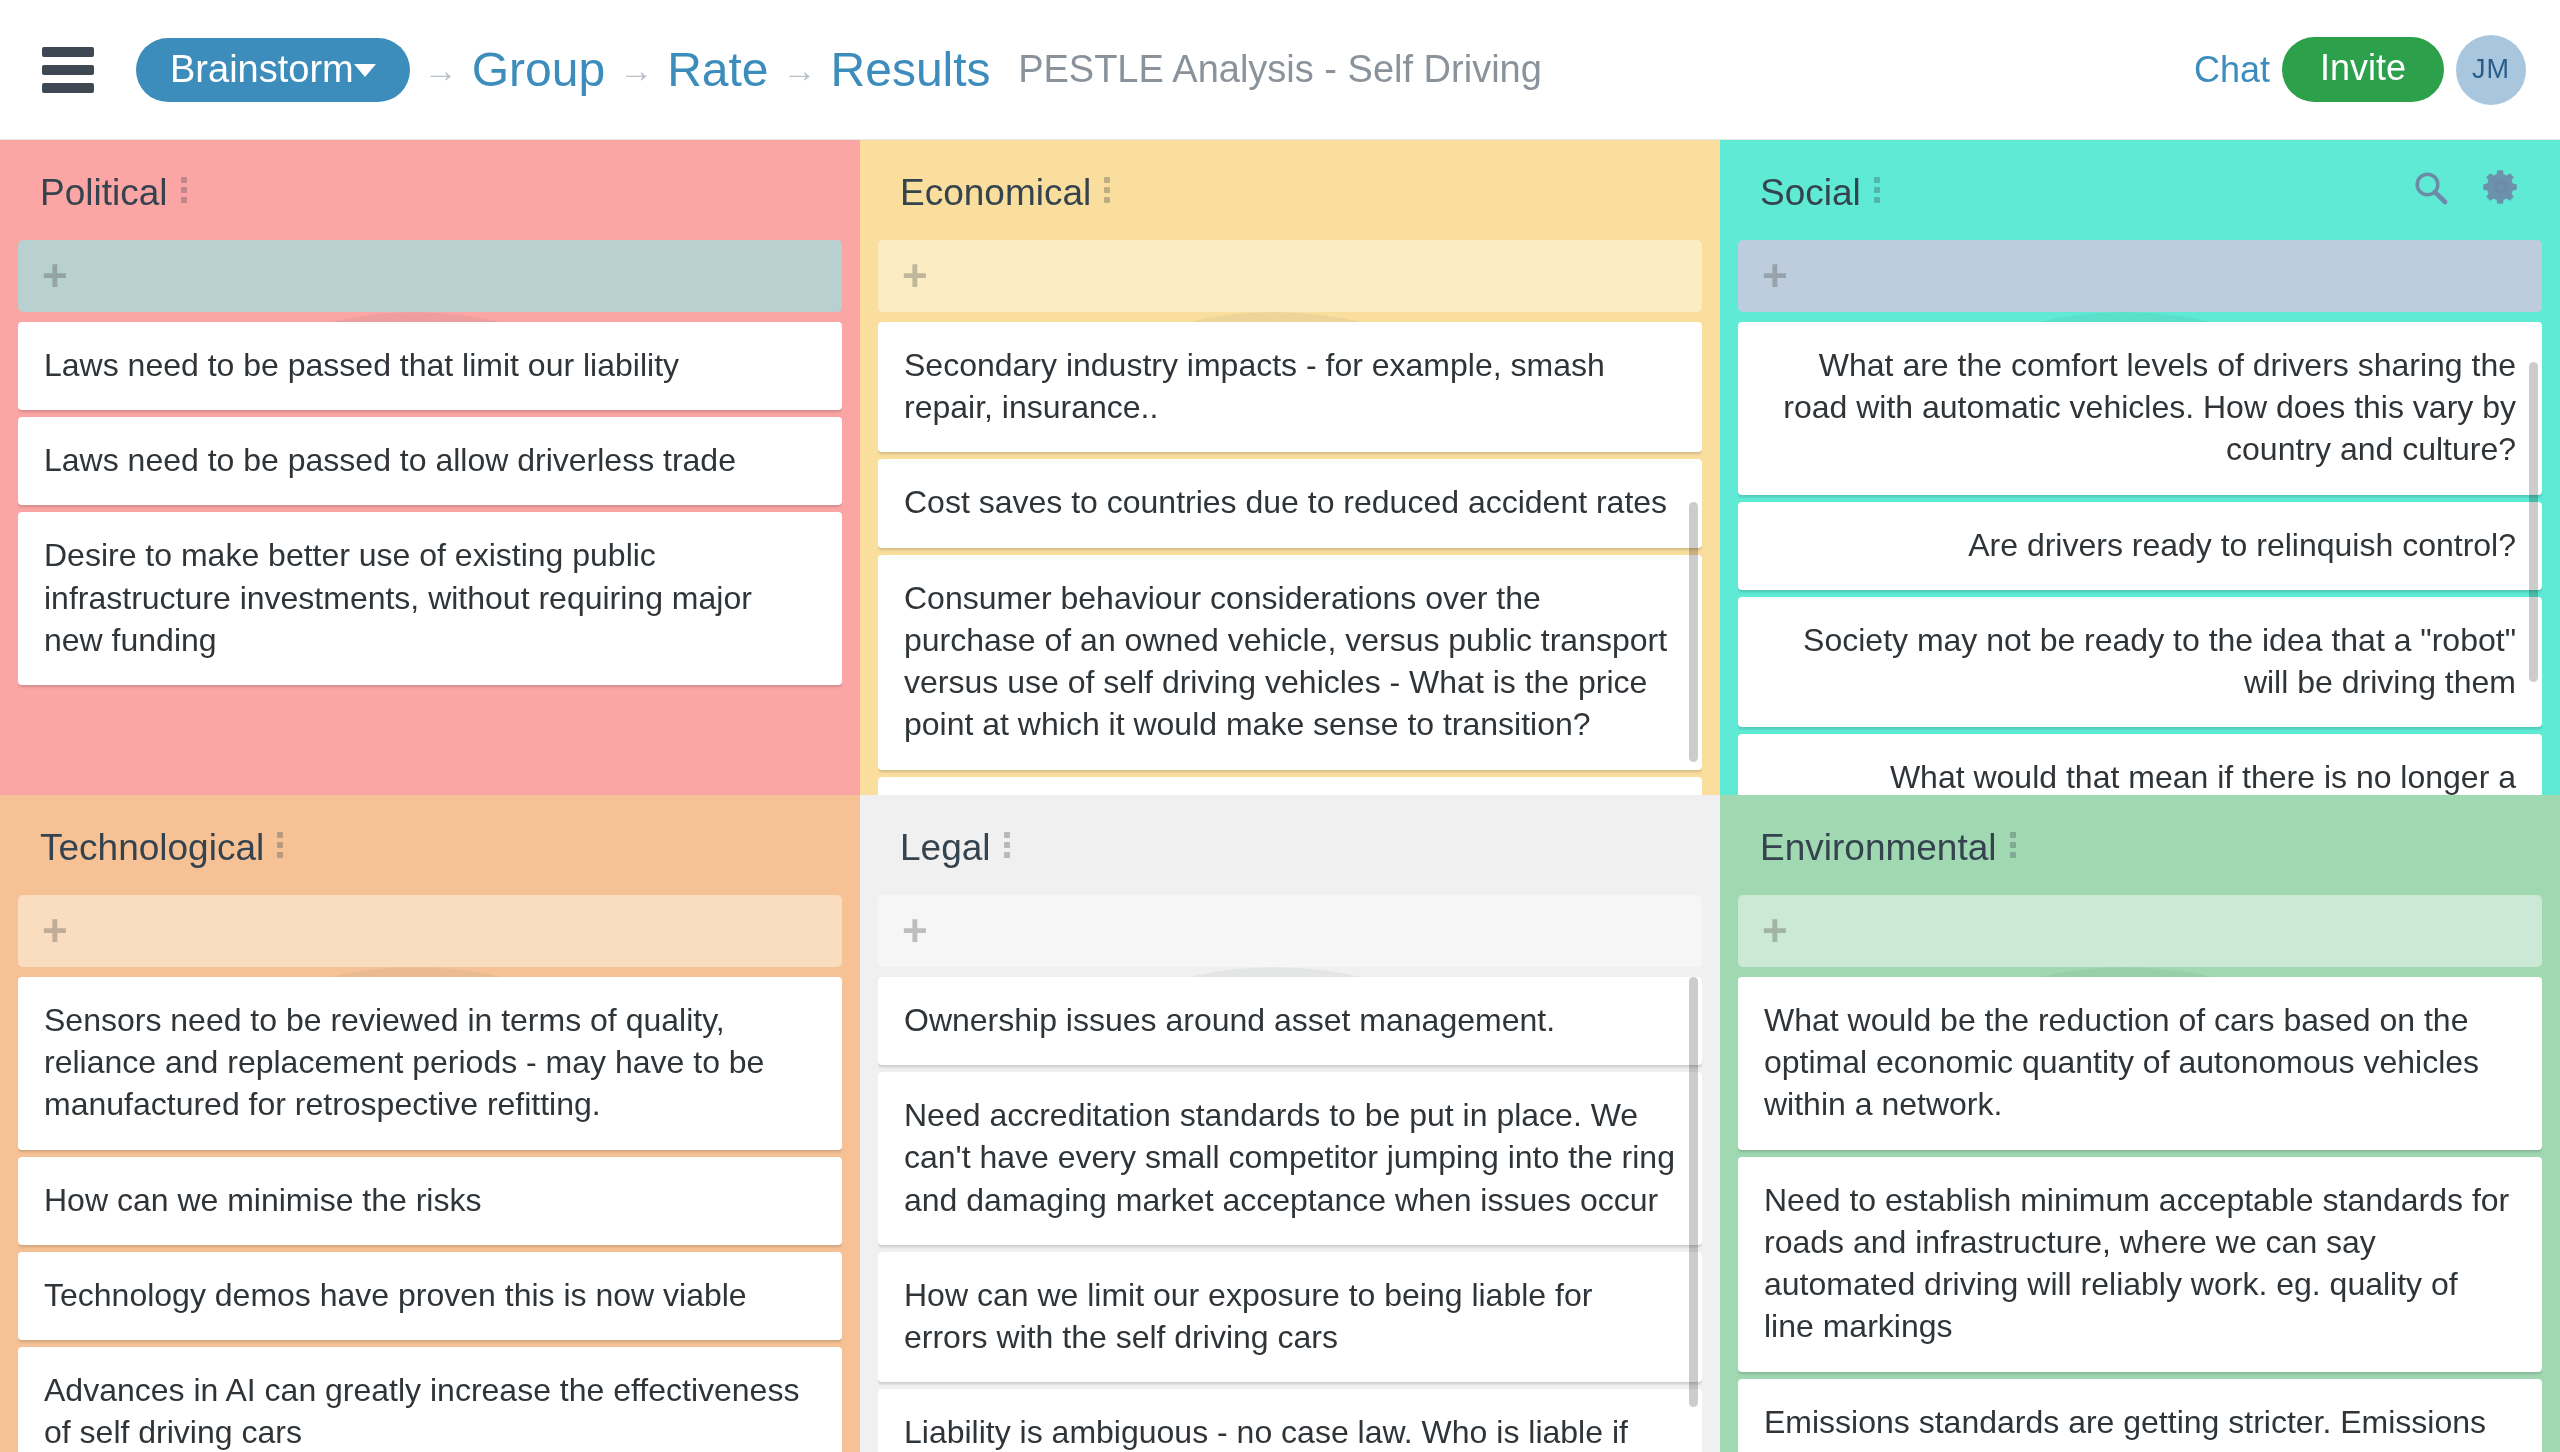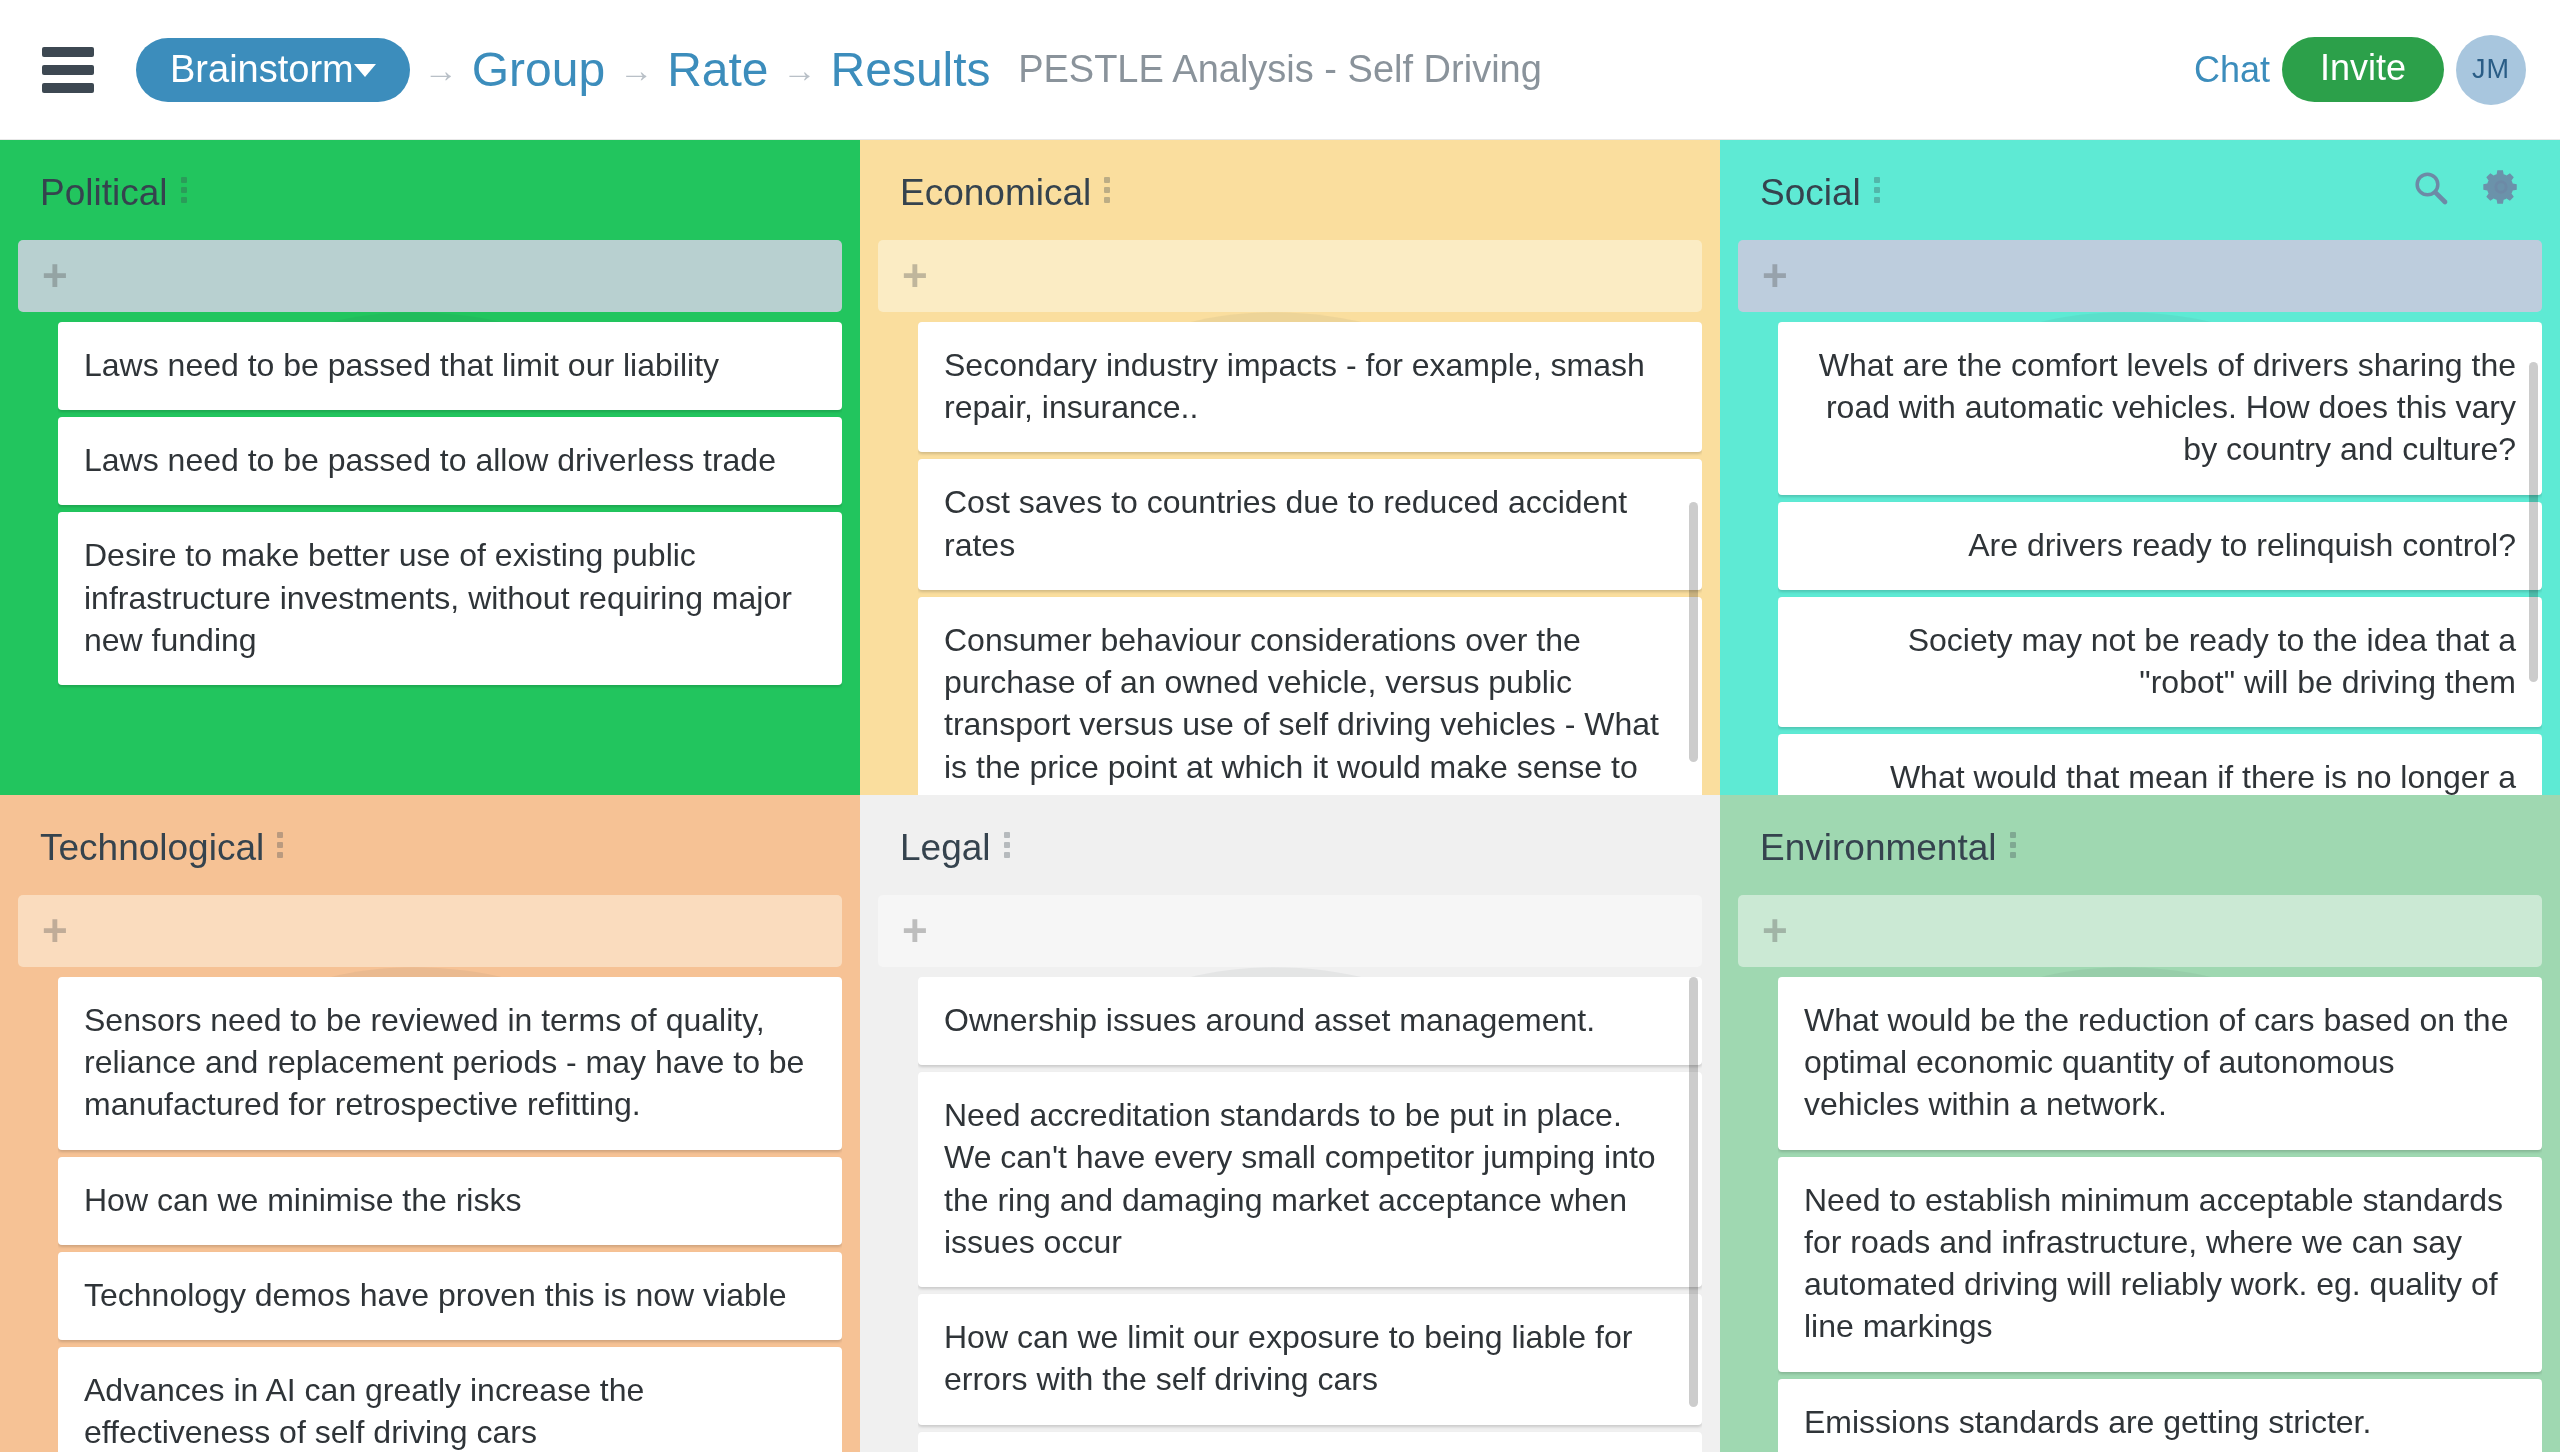--- a/index.html
+++ b/index.html
@@ -179,21 +179,20 @@
     font-size: 44px;
     line-height: 0.6;
     color: rgba(80,80,80,.34);
     font-weight: 700;
     user-select: none;
   }
   .cards {
     flex: 1;
     overflow: hidden;
     position: relative;
-    margin-left: 40px;
   }
   .card {
     background: #ffffff;
     border-radius: 4px;
     padding: 22px 26px 24px 26px;
     margin-bottom: 7px;
     font-size: 32px;
     line-height: 1.32;
     color: #2f3438;
     box-shadow: 0 2px 3px rgba(0,0,0,.16);
@@ -203,21 +202,21 @@
   
   .vscroll {
     position: absolute;
     width: 9px;
     border-radius: 5px;
     background: rgba(0,0,0,.20);
     right: 4px;
   }
 
   
-  .q-political    { background: #22c55e; }
+  .q-political    { background: #fca5a5; }
   .q-political .add-zone   { background: #b8d0d0; }
   .q-economical   { background: #fade9e; }
   .q-economical .add-zone  { background: #fbecc4; }
   .q-social       { background: #5eead4; text-align: right; }
   .q-social .add-zone      { background: #bdcddd; }
   .q-technological{ background: #f6c295; }
   .q-technological .add-zone { background: #fadcbe; }
   .q-legal        { background: #f0f0f0; }
   .q-legal .add-zone       { background: #f6f6f6; }
   .q-environmental{ background: #9fd8b1; }

